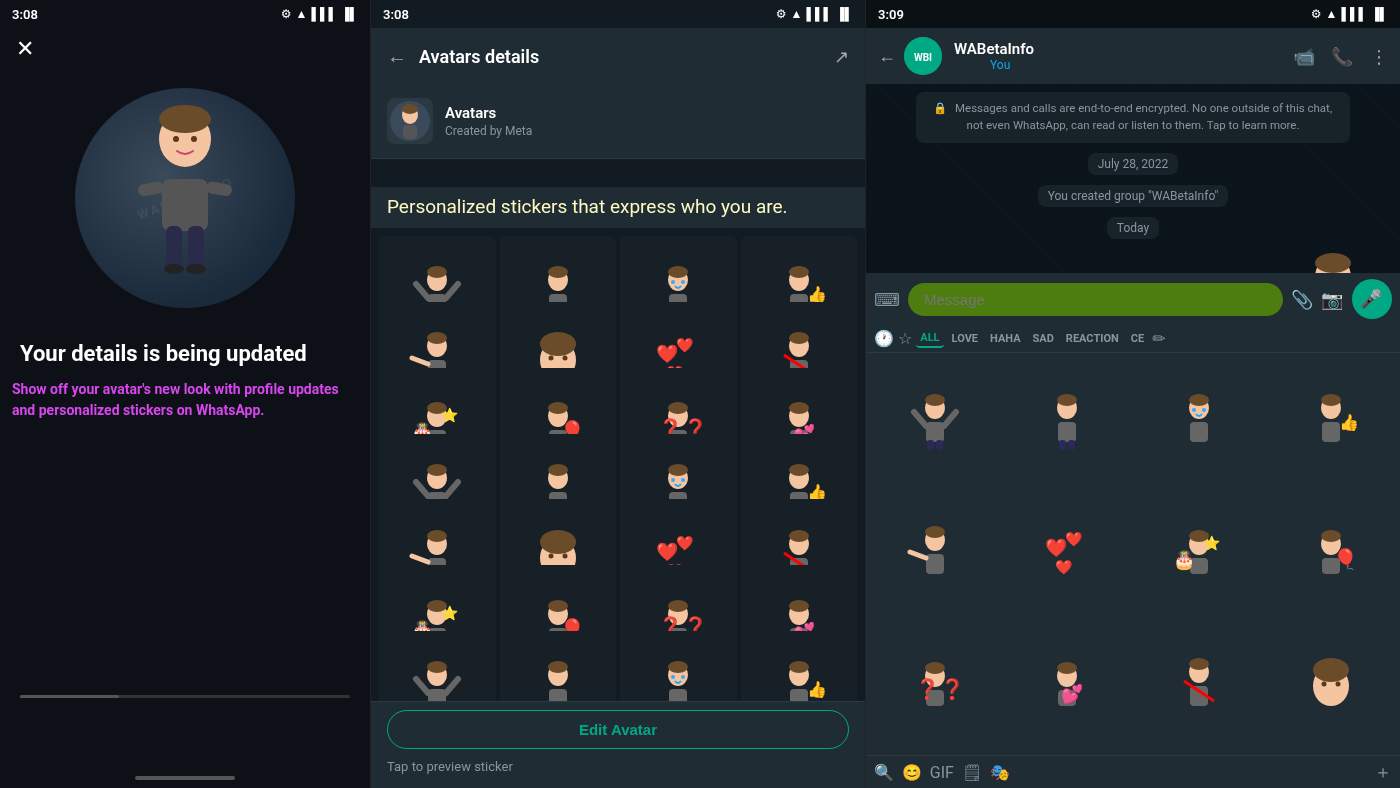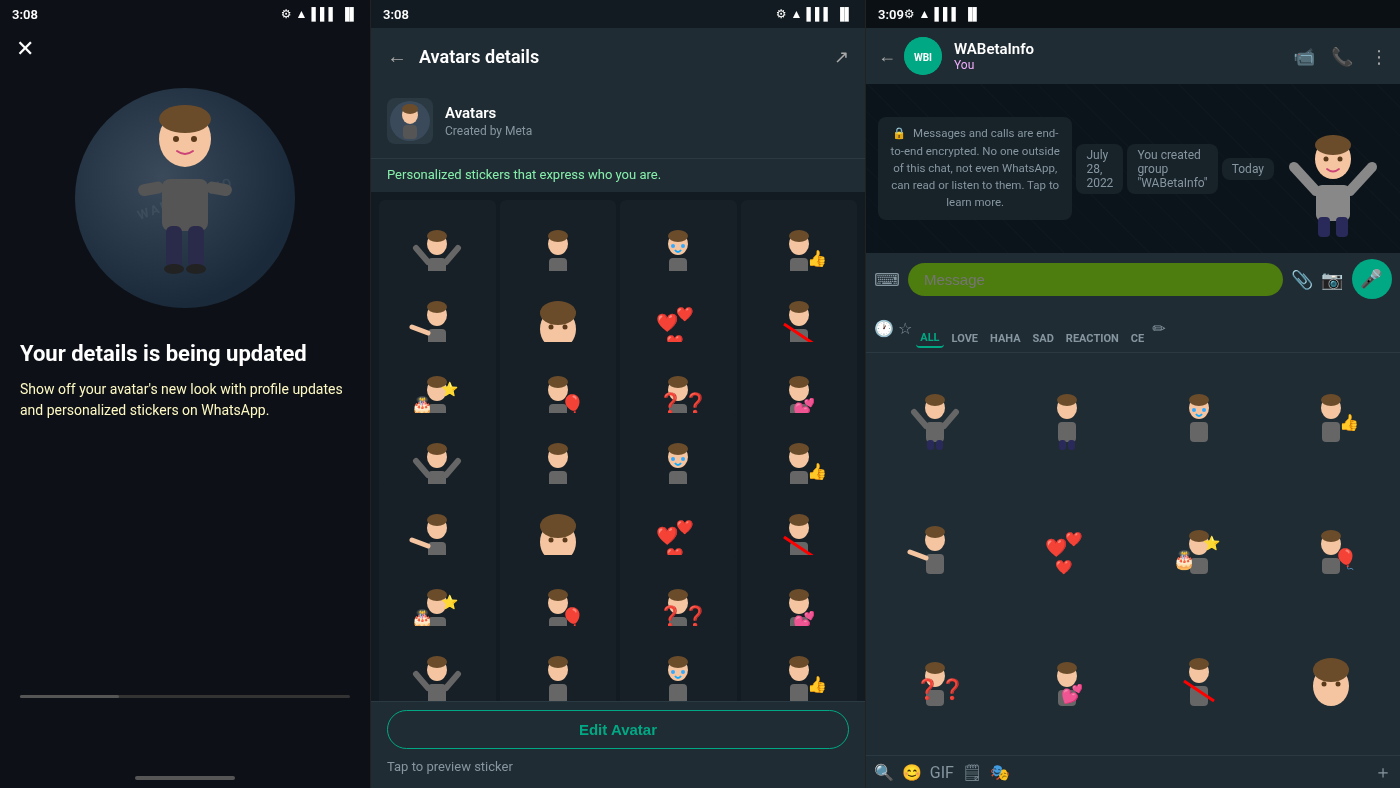--- a/index.html
+++ b/index.html
@@ -76,25 +76,26 @@
     }
     .panel1-title {
       color: #fff;
       font-size: 22px;
       font-weight: 700;
       text-align: left;
       padding: 32px 20px 10px;
       line-height: 1.3;
     }
     .panel1-subtitle {
-      color: #fef9c3;
+      color: #d946ef;
       font-size: 14px;
       text-align: left;
-      padding: 0 20px;
+      padding: 0 12px;
       line-height: 1.5;
+      font-weight: bold;
     }
     .panel1-progress-area {
       position: absolute;
       bottom: 90px;
       left: 20px;
       right: 20px;
     }
     .progress-bar-track {
       height: 3px;
       background: #333;
@@ -184,21 +185,21 @@
       background: #2a3942;
       display: flex;
       align-items: center;
       justify-content: center;
       font-size: 28px;
       overflow: hidden;
     }
     .sticker-pack-text { flex: 1; }
     .sticker-pack-name { color: #fff; font-size: 15px; font-weight: 600; }
     .sticker-pack-creator { color: #8696a0; font-size: 12px; margin-top: 2px; }
-    .sticker-pack-desc { color: #86efac; font-size: 13px; padding: 8px 16px 10px; background: #202c33; }
+    .sticker-pack-desc { color: #fef9c3; font-size: 19px; padding: 8px 16px 10px; background: #202c33; margin-top: 28px; }
     .sticker-grid {
       flex: 1;
       overflow-y: auto;
       padding: 8px;
       display: grid;
       grid-template-columns: repeat(4, 1fr);
       gap: 4px;
       background: #111b21;
     }
     .sticker-cell {
@@ -244,21 +245,21 @@
     .panel3 {
       width: 534px;
       height: 788px;
       background: #0b1014;
       display: flex;
       flex-direction: column;
       overflow: hidden;
     }
     .panel3-status-bar {
       display: flex;
-      justify-content: flex-start;
+      justify-content: space-between;
       align-items: center;
       padding: 6px 12px;
       height: 28px;
       background: #0b1014;
     }
     .panel3-header {
       display: flex;
       align-items: center;
       padding: 6px 12px;
       gap: 8px;
@@ -274,36 +275,36 @@
       display: flex;
       align-items: center;
       justify-content: center;
       color: #fff;
       font-size: 14px;
       font-weight: 700;
       overflow: hidden;
     }
     .p3-contact-info { flex: 1; margin-left: 4px; }
     .p3-contact-name { color: #fff; font-size: 15px; font-weight: 600; }
-    .p3-contact-sub { color: #f0abfc; font-size: 12px; }
+    .p3-contact-sub { color: #0ea5e9; font-size: 12px; margin-left: 36px; }
     .p3-header-actions { display: flex; gap: 16px; color: #aaa; font-size: 18px; cursor: pointer; }
     .chat-bg {
       flex: 1;
       background: #0b141a;
       background-image: repeating-linear-gradient(
         45deg,
         rgba(255,255,255,0.01) 0px,
         rgba(255,255,255,0.01) 1px,
         transparent 1px,
         transparent 20px
       );
       overflow-y: auto;
       padding: 8px 12px;
       display: flex;
-      flex-direction: row;
+      flex-direction: column;
       gap: 4px;
     }
     .chat-date-badge {
       background: #182229;
       color: #8696a0;
       font-size: 12px;
       border-radius: 8px;
       padding: 4px 10px;
       align-self: center;
       margin: 6px 0;
@@ -386,21 +387,20 @@
       padding: 4px 6px;
       cursor: pointer;
       border-radius: 4px;
     }
     .emoji-tab.active { color: #00a884; border-bottom: 2px solid #00a884; }
     .emoji-tab-label {
       font-size: 11px;
       font-weight: 700;
       color: #8696a0;
       padding: 2px 4px;
-      margin-top: 20px;
     }
     .emoji-tab-label.active-label { color: #00a884; }
     .emoji-grid {
       display: grid;
       grid-template-columns: repeat(4, 1fr);
       gap: 2px;
       padding: 4px;
       overflow: hidden;
     }
     .emoji-sticker-cell {

